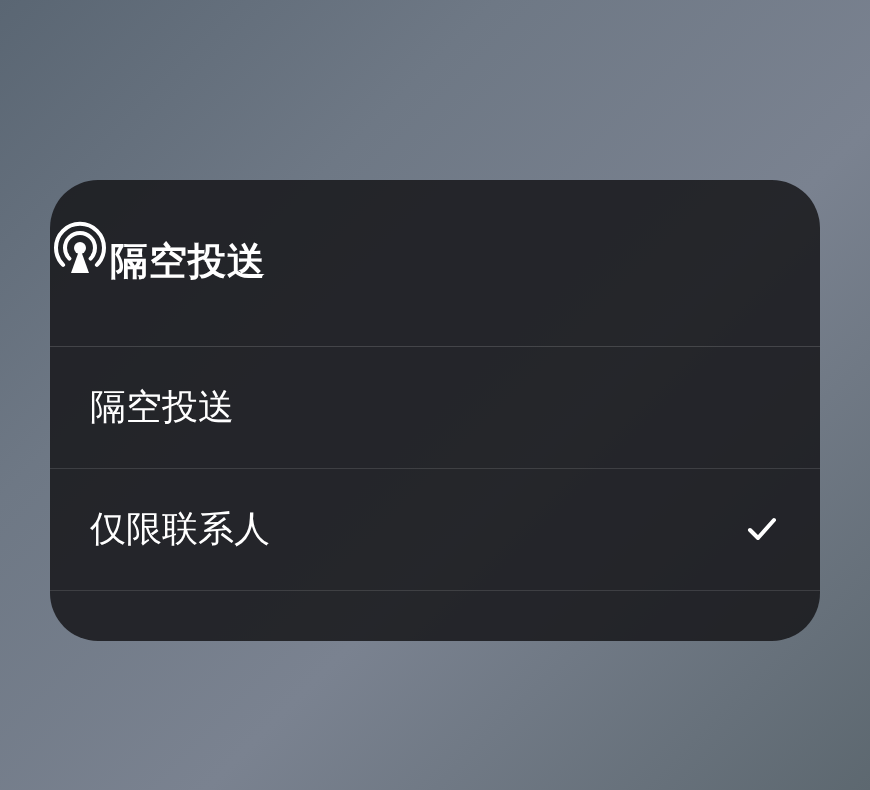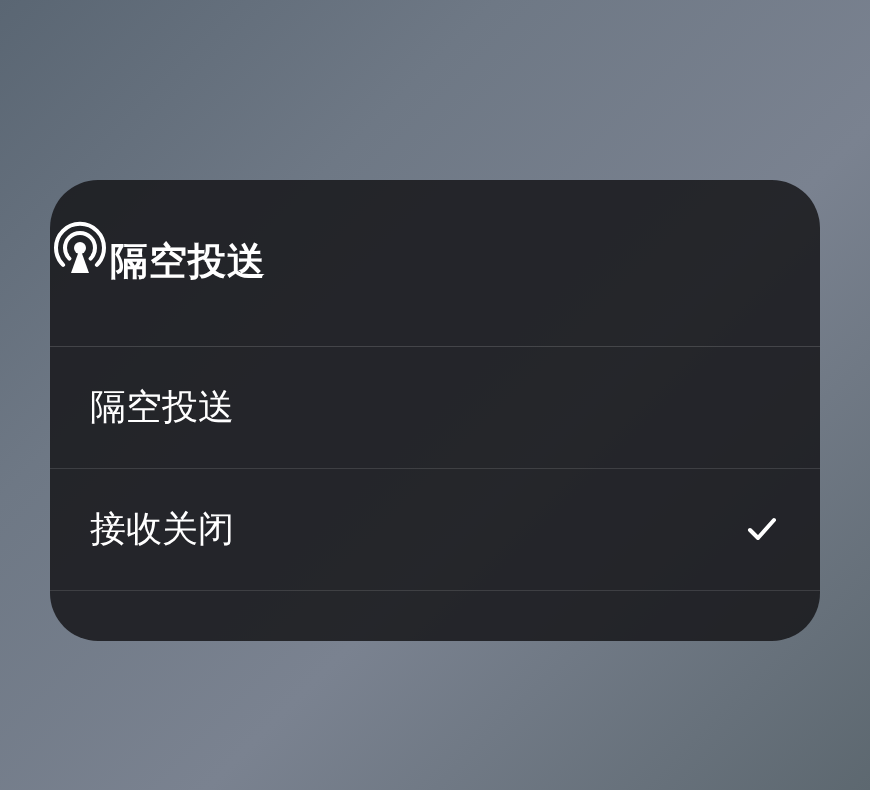--- a/index.html
+++ b/index.html
@@ -88,21 +88,21 @@
   <div class="option">
     <span class="option-label">隔空投送</span>
     <span class="checkmark hidden">
       <svg width="36" height="36" viewBox="0 0 36 36" fill="none">
         <path d="M 6 19 L 14 27 L 30 9" stroke="#ffffff" stroke-width="4" stroke-linecap="round" stroke-linejoin="round"></path>
       </svg>
     </span>
   </div>
 
   <div class="option">
-    <span class="option-label">接收关闭</span>
+    <span class="option-label">仅限联系人</span>
     <span class="checkmark">
       <svg width="36" height="36" viewBox="0 0 36 36" fill="none">
         <path d="M 6 19 L 14 27 L 30 9" stroke="#ffffff" stroke-width="4" stroke-linecap="round" stroke-linejoin="round"></path>
       </svg>
     </span>
   </div>
 
 
   <div class="panel-bottom"></div>
 </div>

